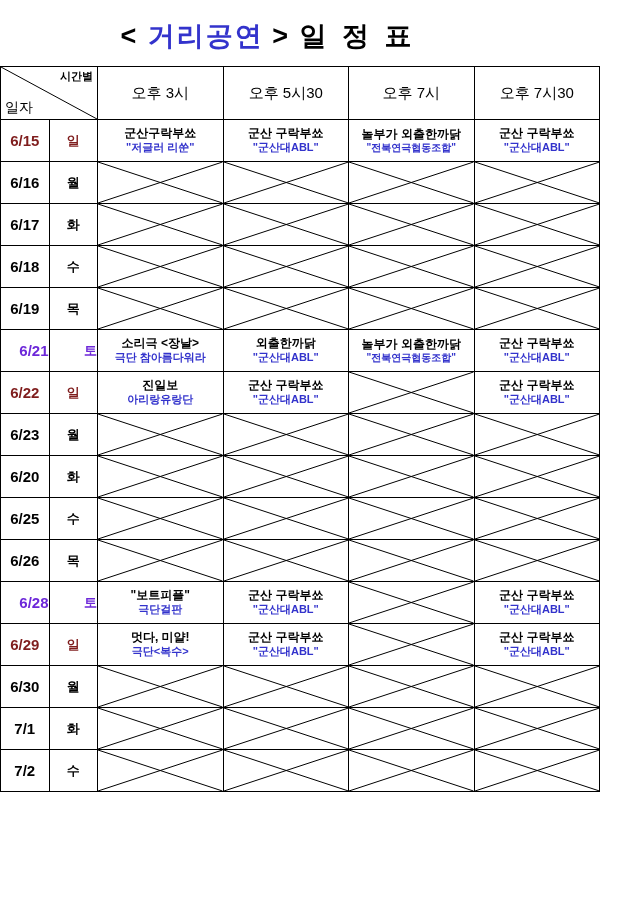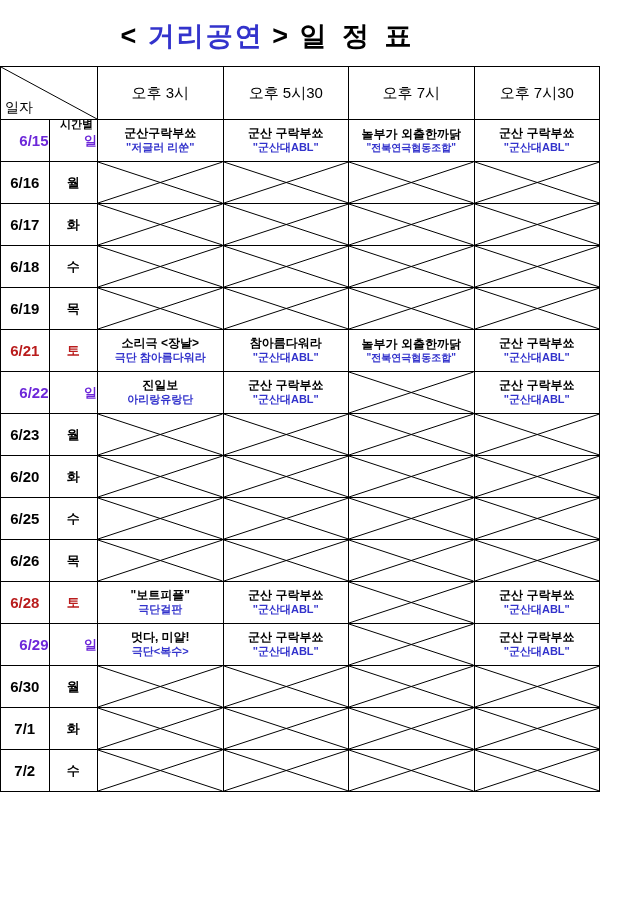--- a/index.html
+++ b/index.html
@@ -70,21 +70,20 @@
     width: 100%;
     height: 100%;
   }
   .corner .lbl-time {
     position: absolute;
     top: 2px;
     right: 4px;
     font-size: 11px;
     font-weight: bold;
     color: #000;
-    margin-top: 48px;
   }
   .corner .lbl-date {
     position: absolute;
     bottom: 2px;
     left: 4px;
     font-size: 14px;
     font-weight: normal;
     color: #000;
   }
   th.slot {
@@ -101,22 +100,22 @@
     font-weight: bold;
     color: #000;
   }
   td.dow {
     width: 40px;
     height: 41px;
     font-size: 13px;
     font-weight: bold;
     color: #000;
   }
-  td.date.sun, td.dow.sun { color: #6d28d9; text-align: right; }
-  td.date.sat, td.dow.sat { color: #b91c1c; }
+  td.date.sun, td.dow.sun { color: #7f1d1d; }
+  td.date.sat, td.dow.sat { color: #6d28d9; text-align: right; }
 
   td.ev {
     height: 41px;
     position: relative;
     padding: 0;
   }
   td.ev .cross {
     position: absolute;
     inset: 0;
     width: 100%;
@@ -322,21 +321,21 @@
           <td class="date sat">6/21</td>
           <td class="dow sat">토</td>
           <td class="ev">
             <div class="ev-inner">
               <div class="ev-title">소리극 &lt;장날&gt;</div>
               <div class="ev-sub">극단 참아름다워라</div>
             </div>
           </td>
           <td class="ev">
             <div class="ev-inner">
-              <div class="ev-title">참아름다워라</div>
+              <div class="ev-title">외출한까닭</div>
               <div class="ev-sub">"군산대ABL"</div>
             </div>
           </td>
           <td class="ev">
             <div class="ev-inner">
               <div class="ev-title">놀부가 외출한까닭</div>
               <div class="ev-sub small">"전북연극협동조합"</div>
             </div>
           </td>
           <td class="ev">

